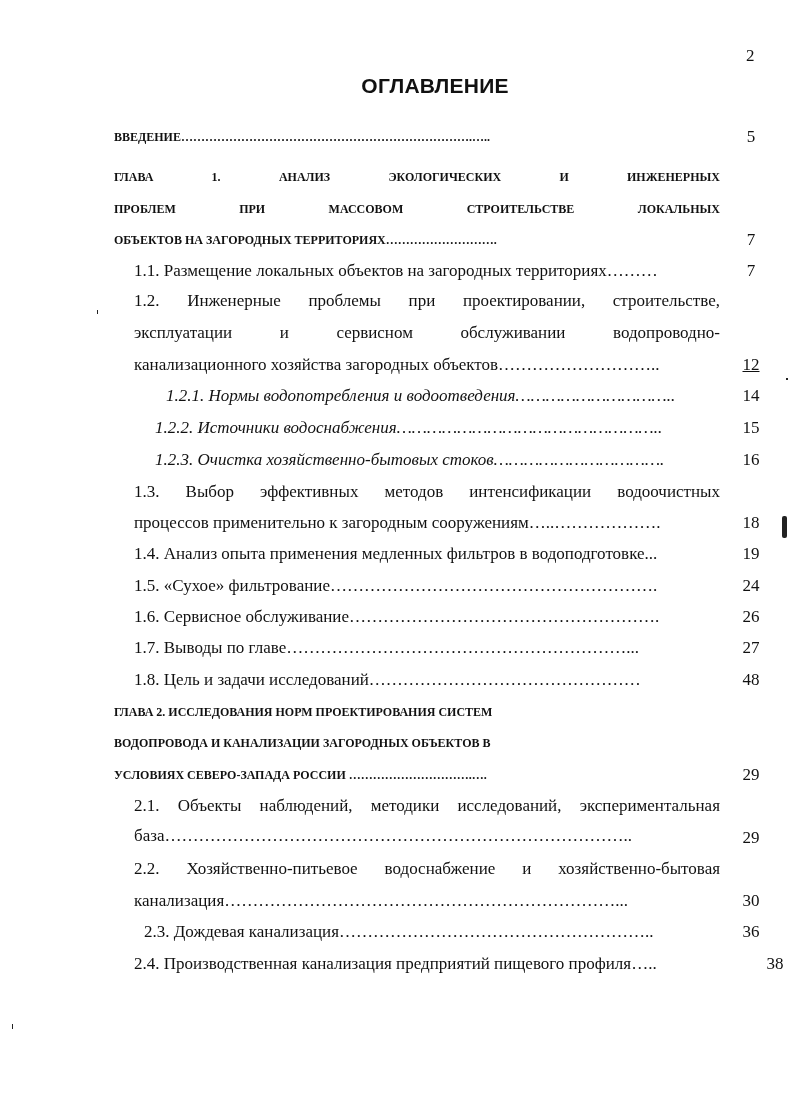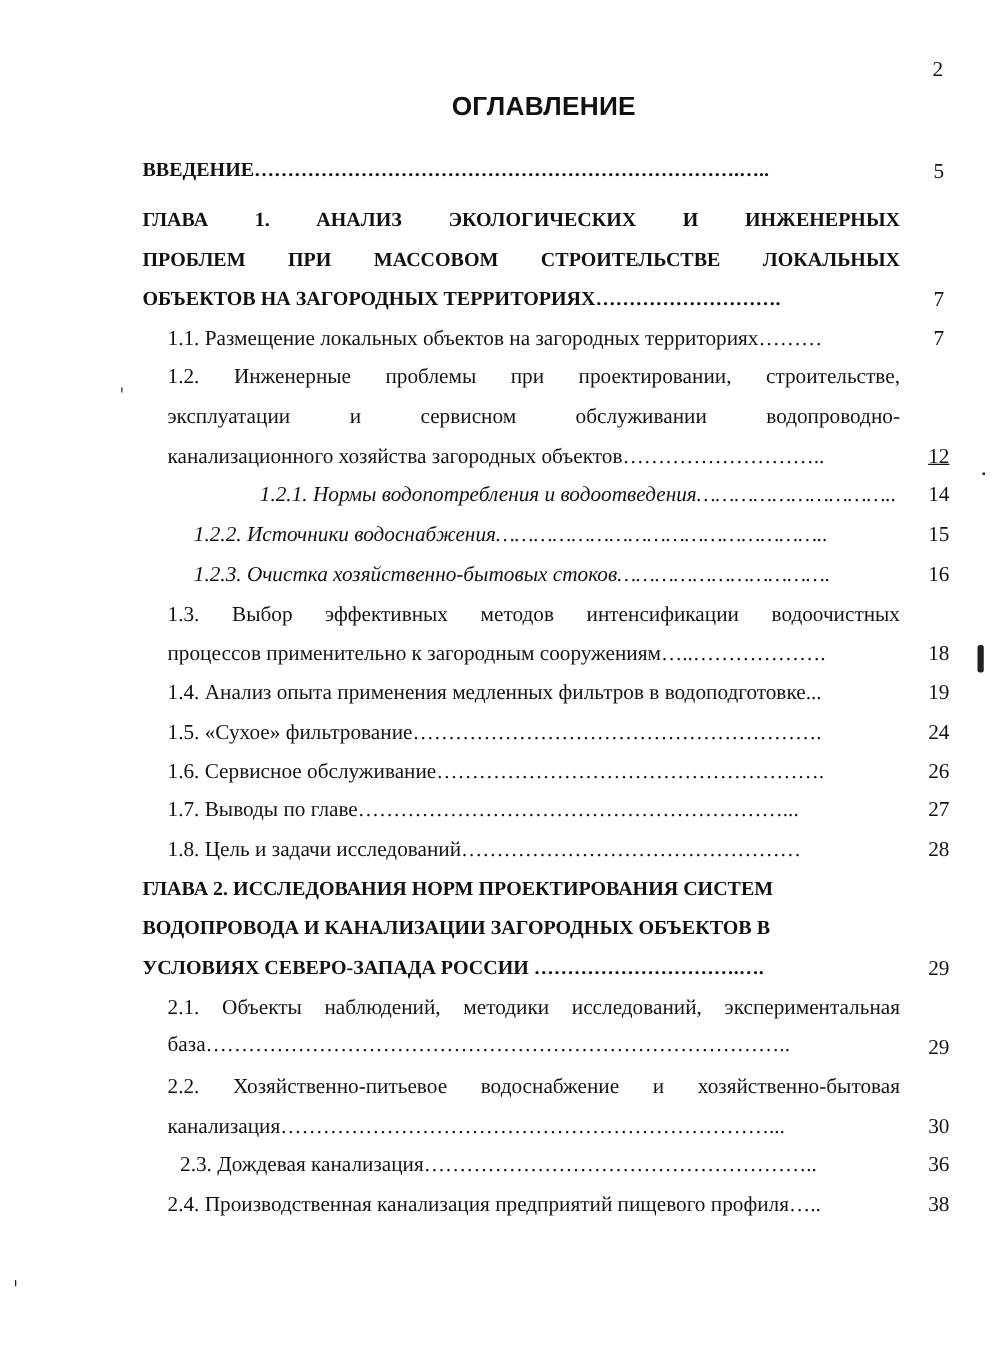--- a/index.html
+++ b/index.html
@@ -3,21 +3,21 @@
 <meta charset="utf-8">
 <style>
   html, body { margin: 0; padding: 0; background: #ffffff; }
   body { width: 796px; height: 1096px; position: relative; overflow: hidden;
          font-family: "Liberation Serif", "DejaVu Serif", serif; color: #111; }
   .page-num { position: absolute; left: 746px; top: 46px; font-size: 17px; }
   .title { position: absolute; left: 0; width: 870px; top: 74px; text-align: center;
            font-family: "Liberation Sans", "DejaVu Sans", sans-serif; font-weight: bold; font-size: 21px; letter-spacing: 0.2px; }
   .line { position: absolute; height: 24px; line-height: 24px; font-size: 17px; white-space: nowrap; }
   .justify { text-align: justify; text-align-last: justify; }
-  .bold { font-weight: bold; font-size: 16px; }
+  .bold { font-weight: bold; font-size: 12px; }
   .ital { font-style: italic; }
   .pg { position: absolute; left: 740px; width: 22px; text-align: center; font-size: 17px; line-height: 24px; height: 24px; }
   .speck { position: absolute; background: #222; }
 </style>
 </head>
 <body>
 
 <div class="page-num">2</div>
 <div class="title" style="width:870px;left:0;">ОГЛАВЛЕНИЕ</div>
 
@@ -39,21 +39,21 @@
 </div>
 
 <div>
   <div class="line justify" style="left:134px;top:289px;width:586px;">1.2. Инженерные проблемы при проектировании, строительстве,</div>
   <div class="line justify" style="left:134px;top:321px;width:586px;">эксплуатации и сервисном обслуживании водопроводно-</div>
   <div class="line" style="left:134px;top:353px;width:586px;">канализационного хозяйства загородных объектов………………………..</div>
   <div class="pg" style="top:353px;text-decoration:underline;">12</div>
 </div>
 
 <div>
-  <div class="line ital" style="left:155px;top:384px;width:562px;text-align:right;">1.2.1. Нормы водопотребления и водоотведения…………………………..</div>
+  <div class="line ital" style="left:166px;top:384px;width:562px;">1.2.1. Нормы водопотребления и водоотведения…………………………..</div>
   <div class="pg" style="top:384px;">14</div>
 </div>
 
 <div>
   <div class="line ital" style="left:155px;top:416px;width:562px;">1.2.2. Источники водоснабжения……………………………………………..</div>
   <div class="pg" style="top:416px;">15</div>
 </div>
 
 <div>
   <div class="line ital" style="left:155px;top:448px;width:562px;">1.2.3. Очистка хозяйственно-бытовых стоков…………………………….</div>
@@ -81,21 +81,21 @@
   <div class="pg" style="top:605px;">26</div>
 </div>
 
 <div>
   <div class="line" style="left:134px;top:636px;width:586px;">1.7. Выводы по главе……………………………………………………...</div>
   <div class="pg" style="top:636px;">27</div>
 </div>
 
 <div>
   <div class="line" style="left:134px;top:668px;width:586px;">1.8. Цель и задачи исследований…………………………………………</div>
-  <div class="pg" style="top:668px;">28</div>
+  <div class="pg" style="top:668px;">48</div>
 </div>
 
 <div>
   <div class="line bold" style="left:114px;top:700px;width:608px;">ГЛАВА 2. ИССЛЕДОВАНИЯ НОРМ ПРОЕКТИРОВАНИЯ СИСТЕМ</div>
   <div class="line bold" style="left:114px;top:731px;width:608px;">ВОДОПРОВОДА И КАНАЛИЗАЦИИ ЗАГОРОДНЫХ ОБЪЕКТОВ В</div>
   <div class="line bold" style="left:114px;top:763px;width:608px;">УСЛОВИЯХ СЕВЕРО-ЗАПАДА РОССИИ ………………………….….</div>
   <div class="pg" style="top:763px;">29</div>
 </div>
 
 <div>
@@ -110,19 +110,19 @@
   <div class="pg" style="top:889px;">30</div>
 </div>
 
 <div>
   <div class="line" style="left:144px;top:920px;width:586px;">2.3. Дождевая канализация………………………………………………..</div>
   <div class="pg" style="top:920px;">36</div>
 </div>
 
 <div>
   <div class="line" style="left:134px;top:952px;width:586px;">2.4. Производственная канализация предприятий пищевого профиля…..</div>
-  <div class="pg" style="top:952px;">38</div>
+  <div class="pg" style="top:952px;margin-left:24px;">38</div>
 </div>
 
 <div class="speck" style="left:782px;top:516px;width:5px;height:22px;border-radius:2px;"></div>
 <div class="speck" style="left:97px;top:310px;width:1px;height:4px;"></div>
 <div class="speck" style="left:12px;top:1024px;width:1px;height:5px;"></div>
 <div class="speck" style="left:786px;top:378px;width:2px;height:2px;"></div>
 
 </body></html>

